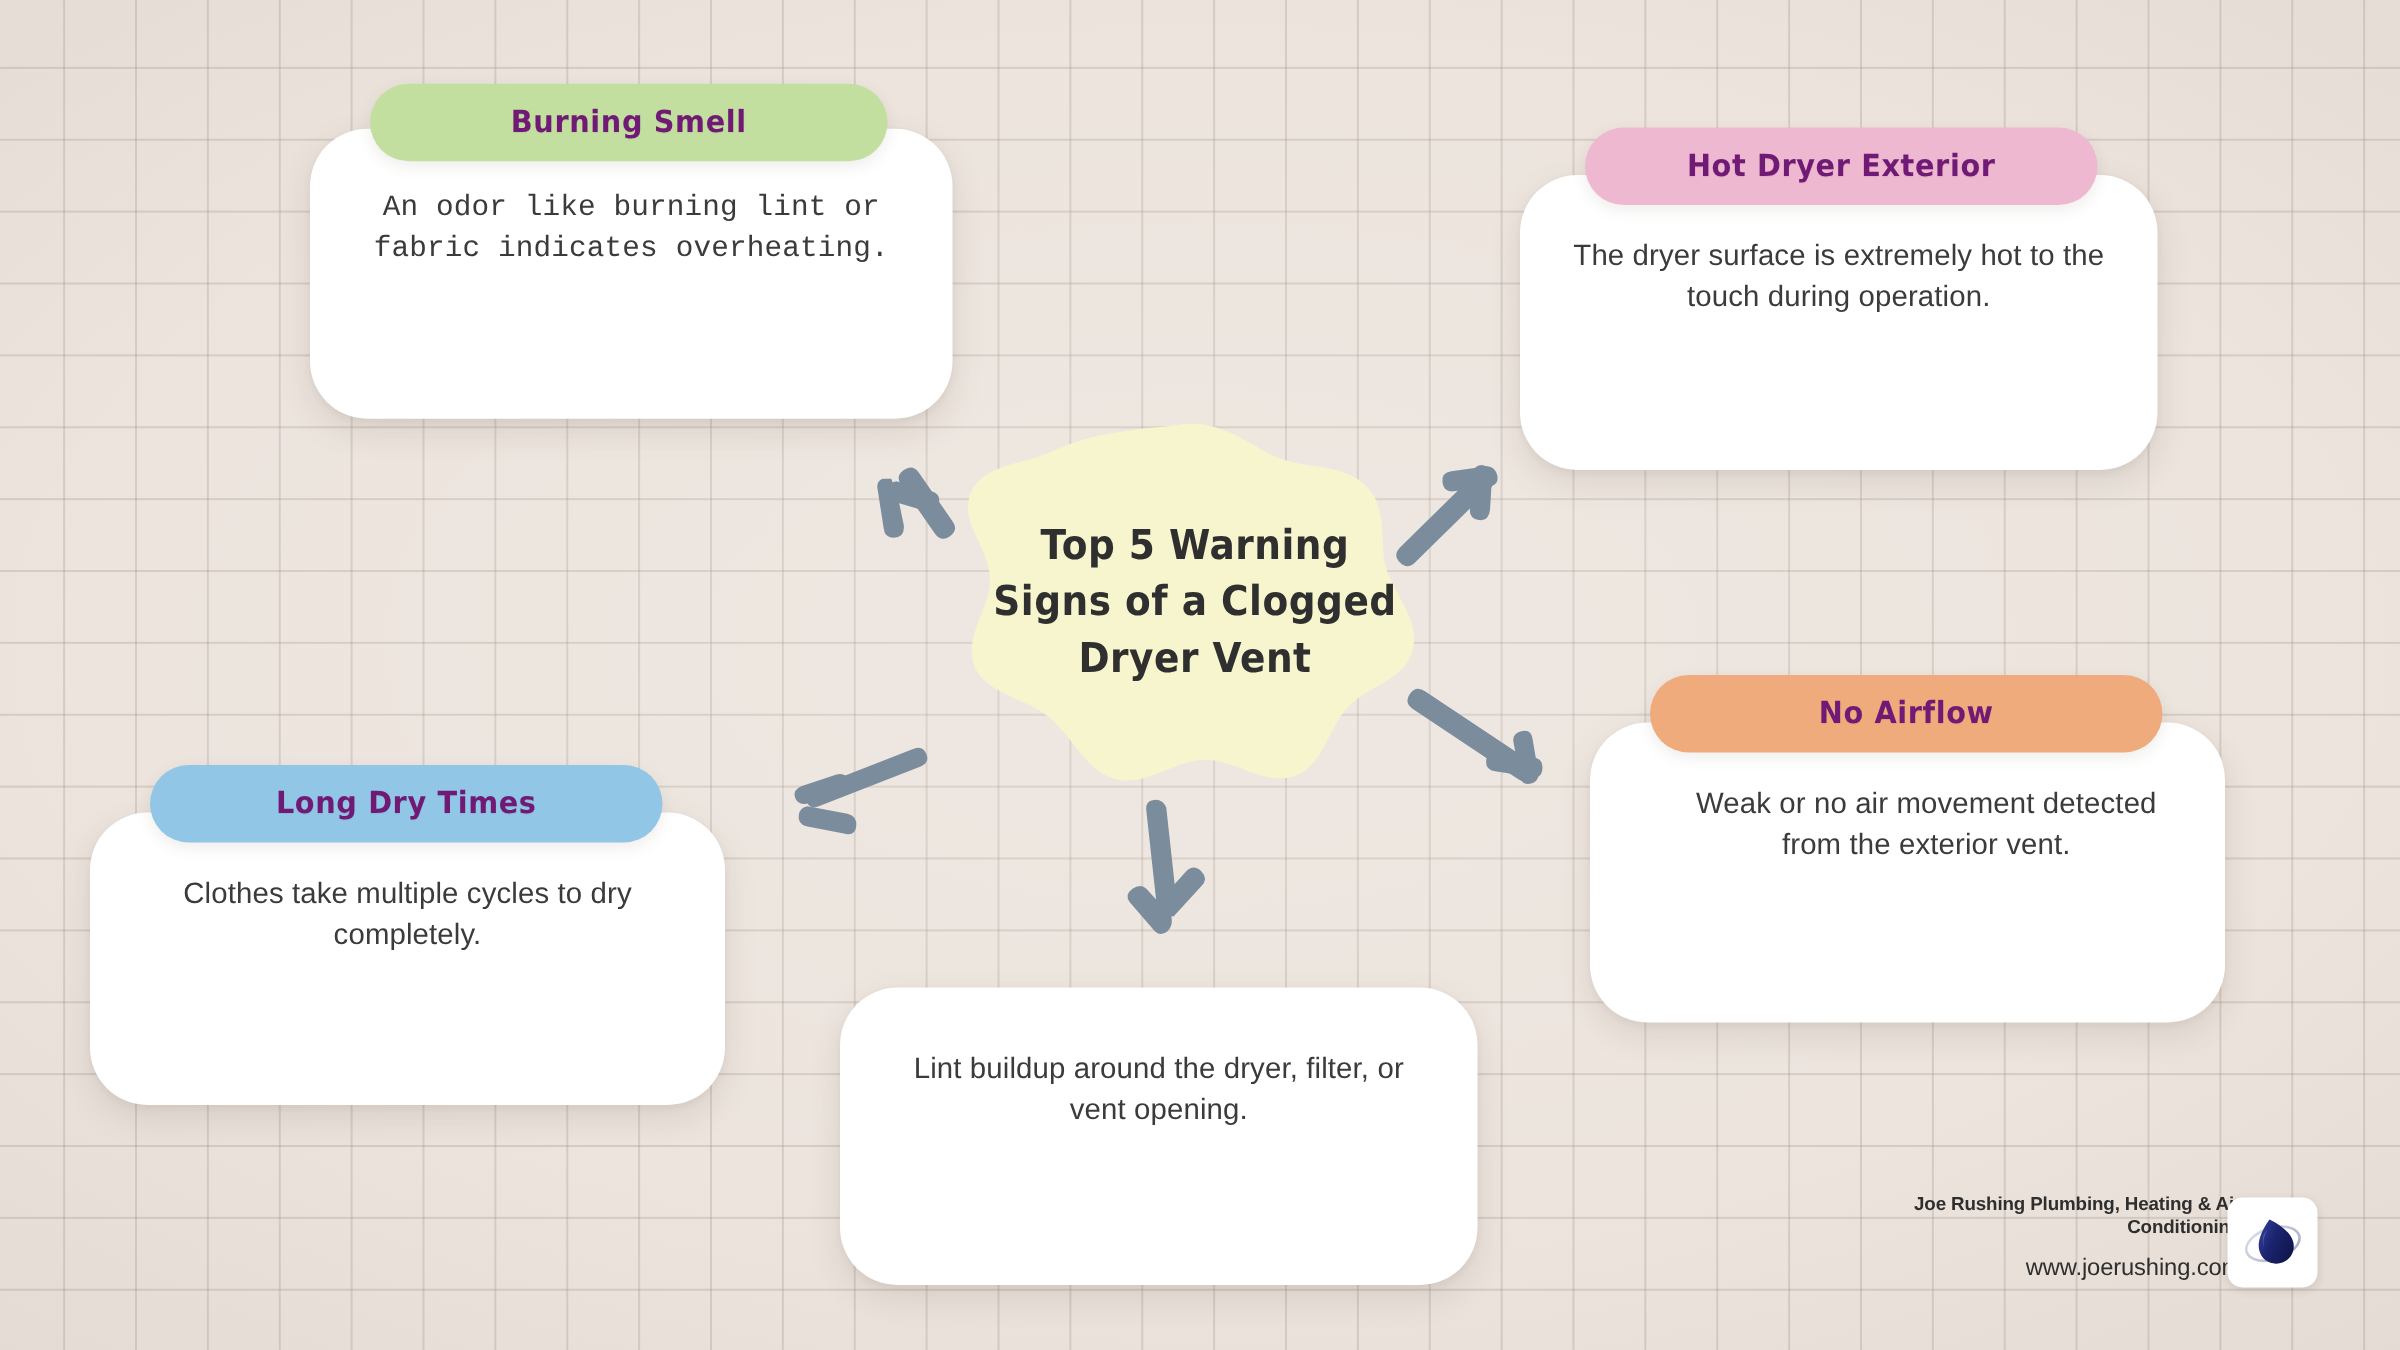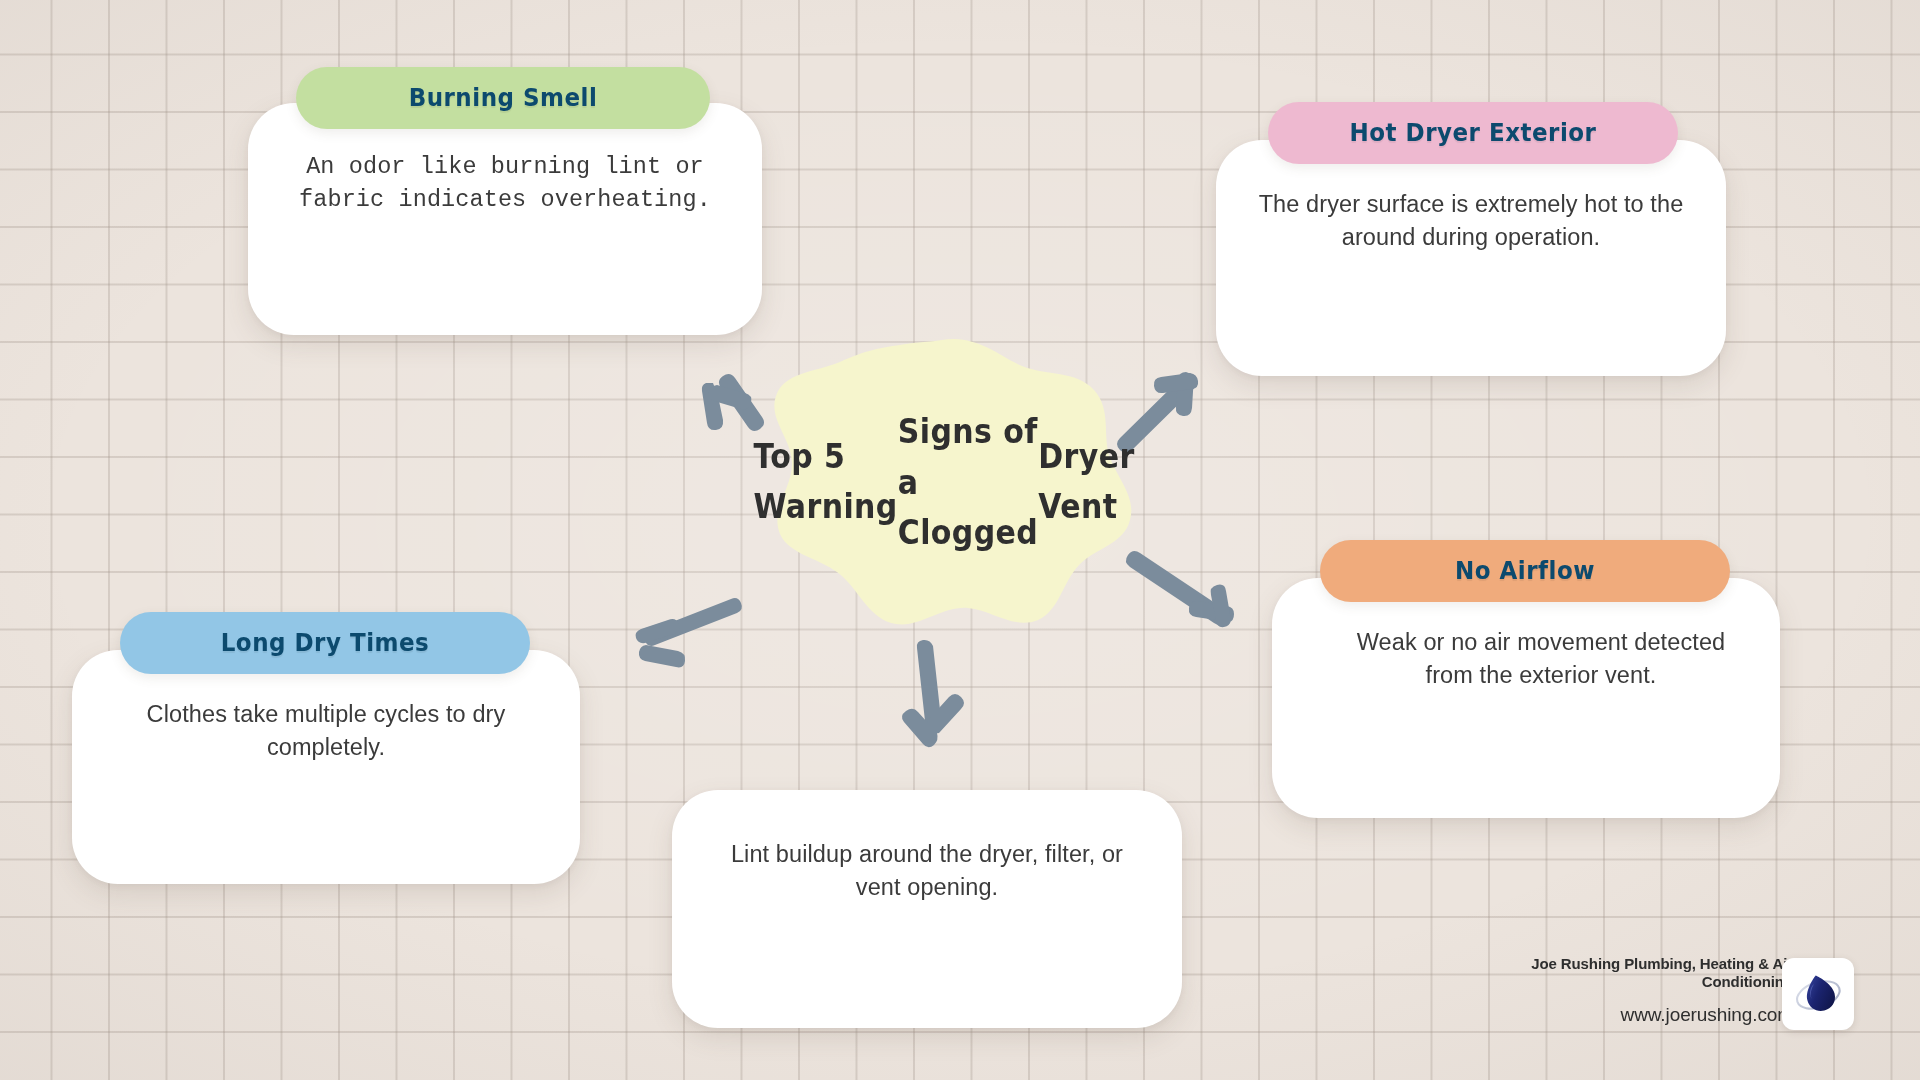--- a/index.html
+++ b/index.html
@@ -61,21 +61,21 @@
     line-height: 1.42;
     letter-spacing: 0.1px;
   }
   .card-header {
     position: absolute;
     height: 62px;
     border-radius: 34px;
     display: flex;
     align-items: center;
     justify-content: center;
-    color: #0c4a6e;
+    color: #701a75;
     font-size: 23px;
     font-weight: 700;
     letter-spacing: 0.5px;
     font-family: "DejaVu Sans", sans-serif;
     font-style: normal;
     text-shadow: 0 1px 1px rgba(0,0,0,0.07);
     box-shadow: 0 4px 12px rgba(90,75,62,0.10);
   }
   .hdr-label {
     transform: scaleY(1.06);
@@ -107,28 +107,28 @@
   #center-blob {
     position: absolute;
     left: 754px;
     top: 338px;
     width: 380px;
     height: 288px;
   }
   #center-blob svg { display: block; overflow: visible; }
   #center-title {
     position: absolute;
-    left: 0; top: 0;
+    left: 12px; top: 0;
     width: 380px;
     height: 288px;
     display: flex;
-    flex-direction: row;
+    flex-direction: column;
     align-items: center;
     justify-content: center;
-    text-align: left;
+    text-align: right;
     color: #2f2f2f;
     font-family: "DejaVu Sans", sans-serif;
     font-weight: 700;
     font-size: 30px;
     line-height: 1.52;
     letter-spacing: 0.4px;
     padding: 0 26px;
     box-sizing: border-box;
   }
   #center-title span { display: block; transform: scaleY(1.1); }
@@ -248,21 +248,21 @@
 <div class="card" id="card-burning-smell">
   <div class="card-body"></div>
   <div class="card-desc">An odor like burning lint or fabric indicates overheating.</div>
   <div class="card-header" style="background-color: rgb(195, 223, 160);">
     <span class="hdr-label">Burning Smell</span>
   </div>
 </div>
 
 <div class="card" id="card-hot-exterior">
   <div class="card-body"></div>
-  <div class="card-desc">The dryer surface is extremely hot to the around during operation.</div>
+  <div class="card-desc">The dryer surface is extremely hot to the touch during operation.</div>
   <div class="card-header" style="background-color: rgb(238, 185, 208);">
     <span class="hdr-label">Hot Dryer Exterior</span>
   </div>
 </div>
 
 <div class="card" id="card-no-airflow">
   <div class="card-body"></div>
   <div class="card-desc">Weak or no air movement detected from the exterior vent.</div>
   <div class="card-header" style="background-color: rgb(240, 171, 124);">
     <span class="hdr-label">No Airflow</span>

